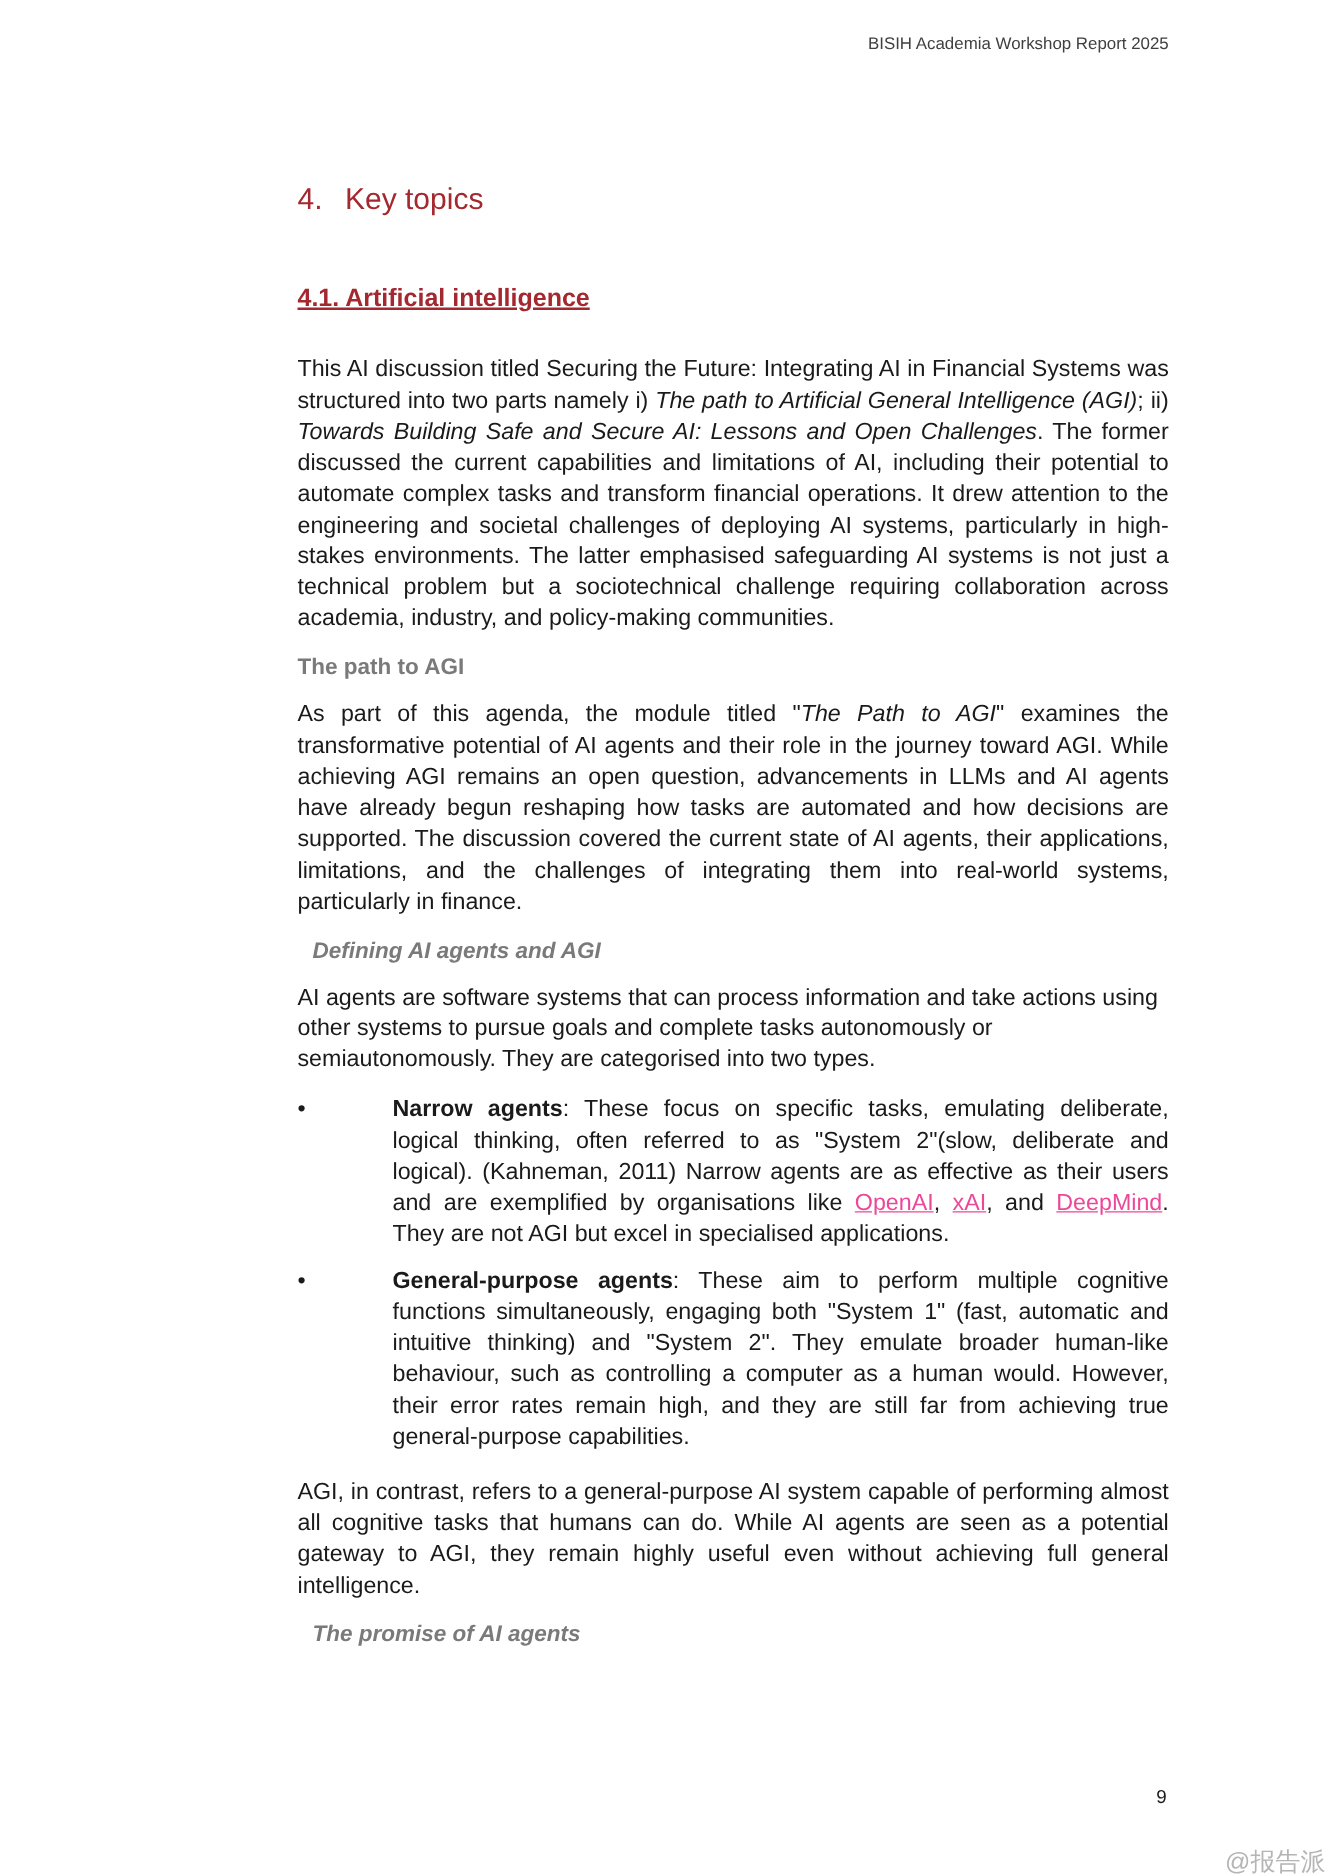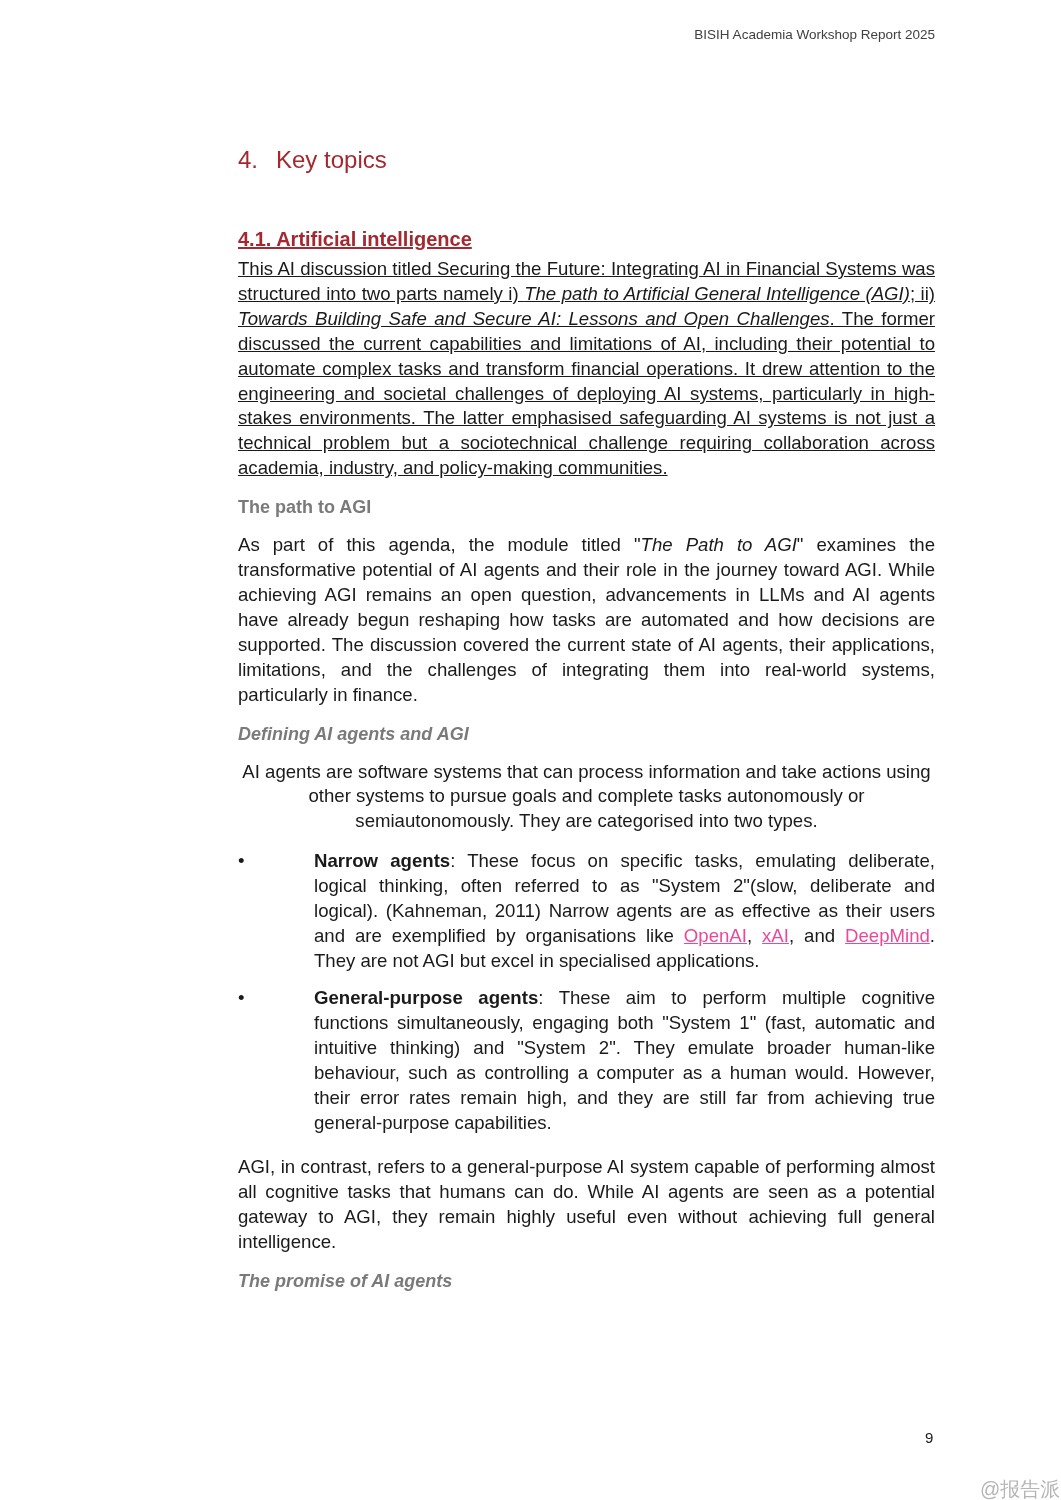--- a/index.html
+++ b/index.html
@@ -4,25 +4,25 @@
 <style>
   html, body { margin: 0; padding: 0; background: #ffffff; }
   body { width: 1061px; height: 1500px; position: relative; overflow: hidden;
          font-family: "Liberation Sans", "DejaVu Sans", sans-serif; color: #1a1a1a; }
   .running-header { position: absolute; top: 27px; right: 126px; font-size: 13.5px; color: #404040; }
   .content { position: absolute; left: 238px; top: 140px; width: 697px; }
   .h1 { color: #a4282f; font-weight: normal; font-size: 24px; margin: 0; height: 40px; line-height: 40px; }
   .h1 .num { display: inline-block; width: 38px; }
   .h2 { color: #a4282f; font-size: 20px; margin: 46px 0 0 0; line-height: 26px; text-decoration: underline; }
   p { margin: 0; font-size: 18.6px; line-height: 24.9px; text-align: justify; }
-  .p-first { margin-top: 5px; text-decoration: underline; }
+  .p-first { margin-top: 31px; }
   .h3 { color: #7a7a7a; font-size: 18px; margin: 14px 0 0 0; line-height: 24px; }
-  .h4 { color: #7a7a7a; font-size: 18px; font-style: italic; margin: 14px 0 0 0; line-height: 24px; }
+  .h4 { color: #7a7a7a; font-size: 18px; font-style: italic; margin: 14px 0 0 12px; line-height: 24px; }
   .after-h { margin-top: 14px; }
-  .left { text-align: center; }
+  .left { text-align: left; }
   ul.bullets { list-style: none; margin: 14px 0 0 0; padding: 0; }
   ul.bullets li { position: relative; padding-left: 76px; font-size: 18.6px; line-height: 25px; text-align: justify; margin-bottom: 12px; }
   ul.bullets li .bullet { position: absolute; left: 0; top: 0; }
   a.link { color: #ec4899; text-decoration: underline; }
   .p-gap { margin-top: 20px; }
   .page-number { position: absolute; top: 1429px; left: 925px; font-size: 15px; }
   .watermark { position: absolute; top: 1476px; left: 980px; font-size: 20px; color: #b5b5b5; }
 </style>
 </head>
 <body>

